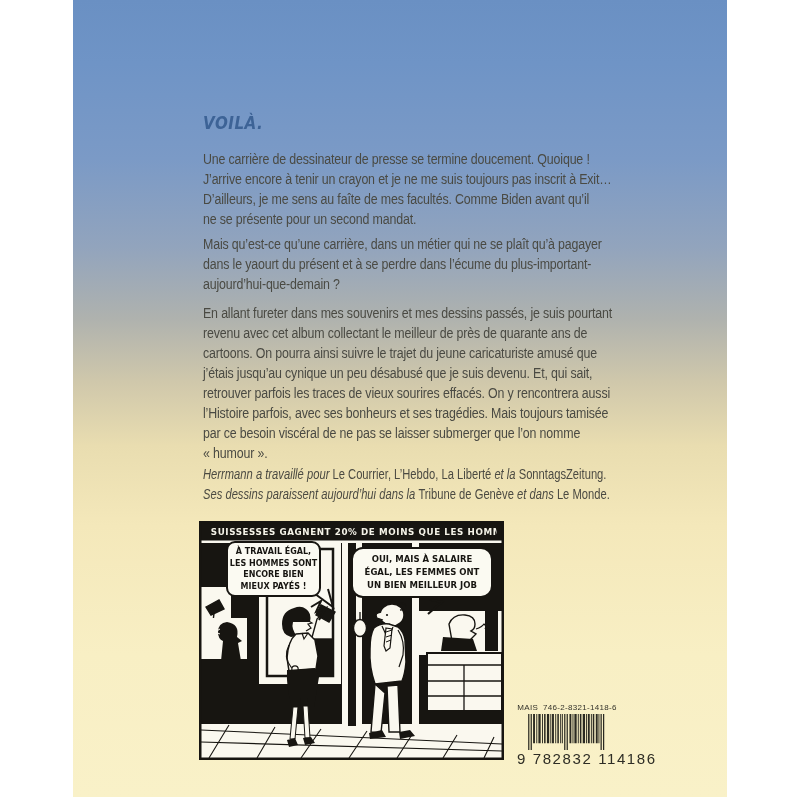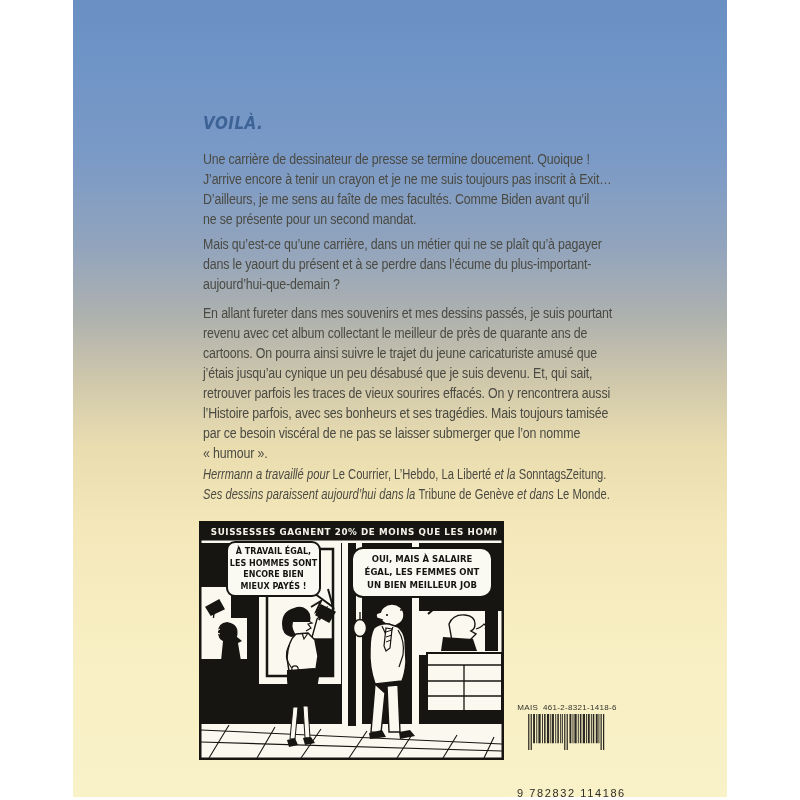--- a/index.html
+++ b/index.html
@@ -34,21 +34,21 @@
     text-align:center;font-family:"DejaVu Sans",sans-serif;font-weight:700;
     color:#171511;white-space:pre-line;}
   .bubble-left{left:27px;top:20px;width:95px;height:56px;border-radius:9px;
     font-size:8px;line-height:11.5px;}
   .bubble-right{left:152px;top:26px;width:142px;height:51px;border-radius:12px;
     font-size:8.5px;line-height:13px;}
   
   .barcode{position:absolute;left:444px;top:703px;width:100px;text-align:center;color:#33322a;}
   .isbn{font-size:8px;letter-spacing:.3px;white-space:nowrap;}
   .bars{display:block;margin:2px auto 0;}
-  .ean{font-size:11px;letter-spacing:1.6px;white-space:nowrap;color:#2e2d25;margin-top:37px;}
+  .ean{font-size:15px;letter-spacing:1.6px;white-space:nowrap;color:#2e2d25;}
 </style>
 </head>
 <body>
 
 <div class="page">
   <div class="cover">
 
     <p class="heading">VOILÀ.</p>
 
     <p class="copy p1">Une carrière de dessinateur de presse se termine doucement. Quoique !
@@ -146,21 +146,21 @@
       <div class="bubble bubble-right">OUI, MAIS À SALAIRE
 ÉGAL, LES FEMMES ONT
 UN BIEN MEILLEUR JOB</div>
       <div class="bubble bubble-left">À TRAVAIL ÉGAL,
 LES HOMMES SONT
 ENCORE BIEN
 MIEUX PAYÉS !</div>
     </div>
 
     <div class="barcode">
-      <div class="isbn"><span>MAIS</span>&nbsp;&nbsp;<span>461-2-8321-1418-6</span></div>
+      <div class="isbn"><span>MAIS</span>&nbsp;&nbsp;<span>746-2-8321-1418-6</span></div>
       <svg class="bars" width="82" height="36" viewBox="0 0 82 38">
         <path fill="#2a2921" d="M0 0h1.3v38h-1.3z M2.6 0h1.3v38h-1.3z M38 0h1.3v38h-1.3z M40.6 0h1.3v38h-1.3z M76.4 0h1.3v38h-1.3z M79 0h1.3v38h-1.3z
         M5.2 0h2v31h-2z M8.6 0h1v31h-1z M10.8 0h2.4v31h-2.4z M14.6 0h1v31h-1z M16.8 0h1.6v31h-1.6z M19.8 0h2.4v31h-2.4z M23.4 0h1v31h-1z M25.2 0h2v31h-2z M28.6 0h1v31h-1z M30.8 0h1.6v31h-1.6z M33.8 0h1v31h-1z M35.6 0h1v31h-1z
         M43.6 0h2v31h-2z M46.8 0h1v31h-1z M48.8 0h2.4v31h-2.4z M52.4 0h1v31h-1z M54.6 0h1.6v31h-1.6z M57.6 0h2.4v31h-2.4z M61 0h1v31h-1z M63 0h2v31h-2z M66.2 0h1v31h-1z M68.2 0h1.6v31h-1.6z M71.4 0h2v31h-2z M74.2 0h1v31h-1z"></path>
       </svg>
       <div class="ean">9 782832 114186</div>
     </div>
 
   </div>
 </div>

